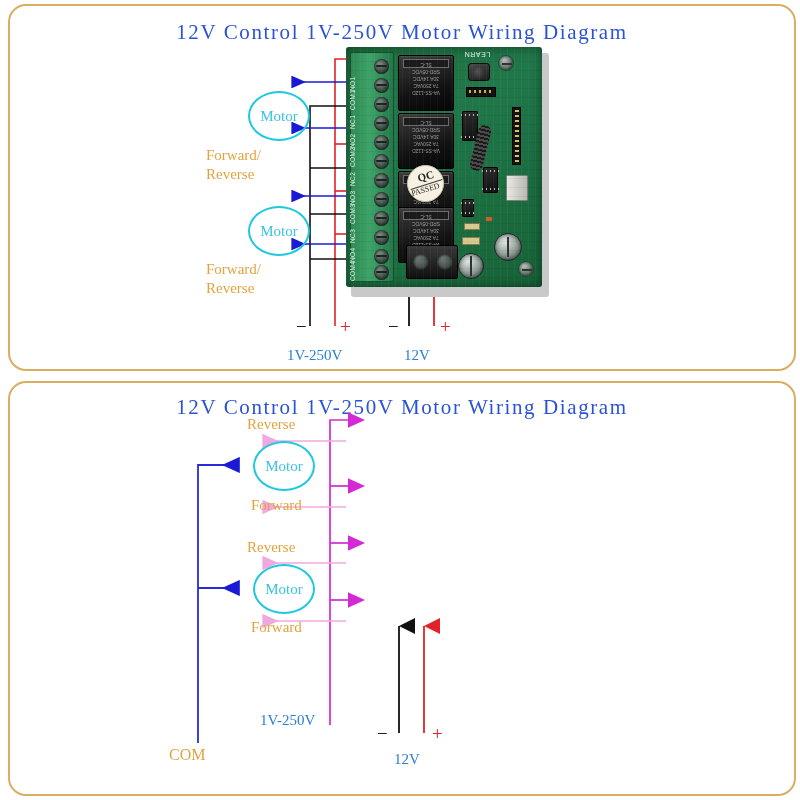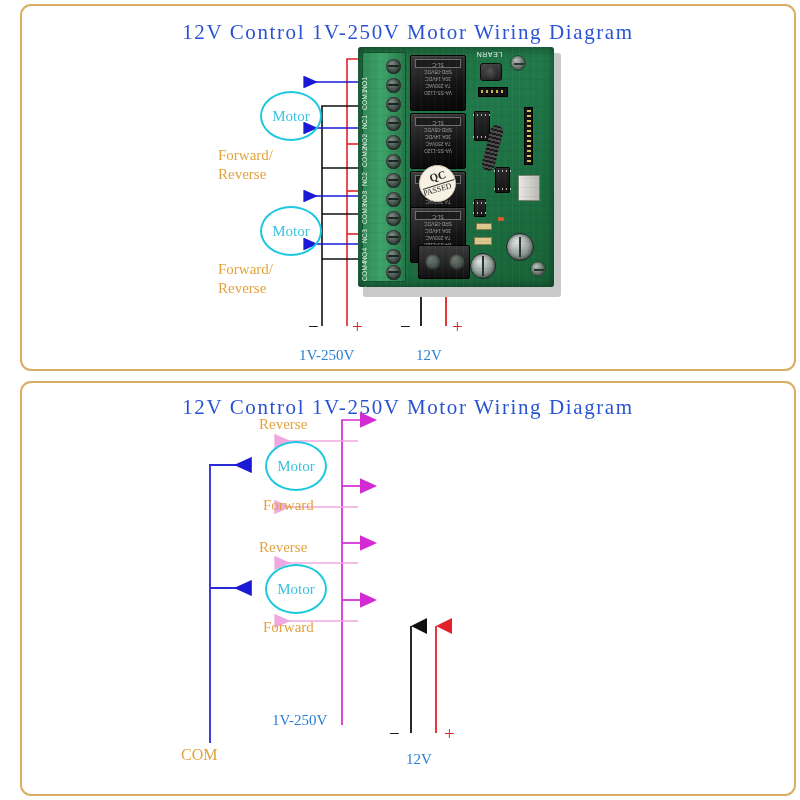--- a/index.html
+++ b/index.html
@@ -5,23 +5,23 @@
   * { box-sizing: border-box; margin: 0; padding: 0; }
   body {
     width: 800px; height: 800px;
     background: #ffffff;
     font-family: "Liberation Serif", serif;
     overflow: hidden;
     position: relative;
   }
   .panel {
     position: absolute;
-    left: 20px; right: 4px;
+    left: 8px; right: 4px;
     border: 2px solid #d9ae62;
-    border-radius: 11px;
+    border-radius: 18px;
     background: #ffffff;
     text-decoration: underline;
   }
   #panel-1 { top: 4px; height: 367px; }
   #panel-2 { top: 381px; height: 415px; }
 
   .diagram-title {
     position: absolute;
     top: 14px; left: 0; right: 0;
     text-align: center;

